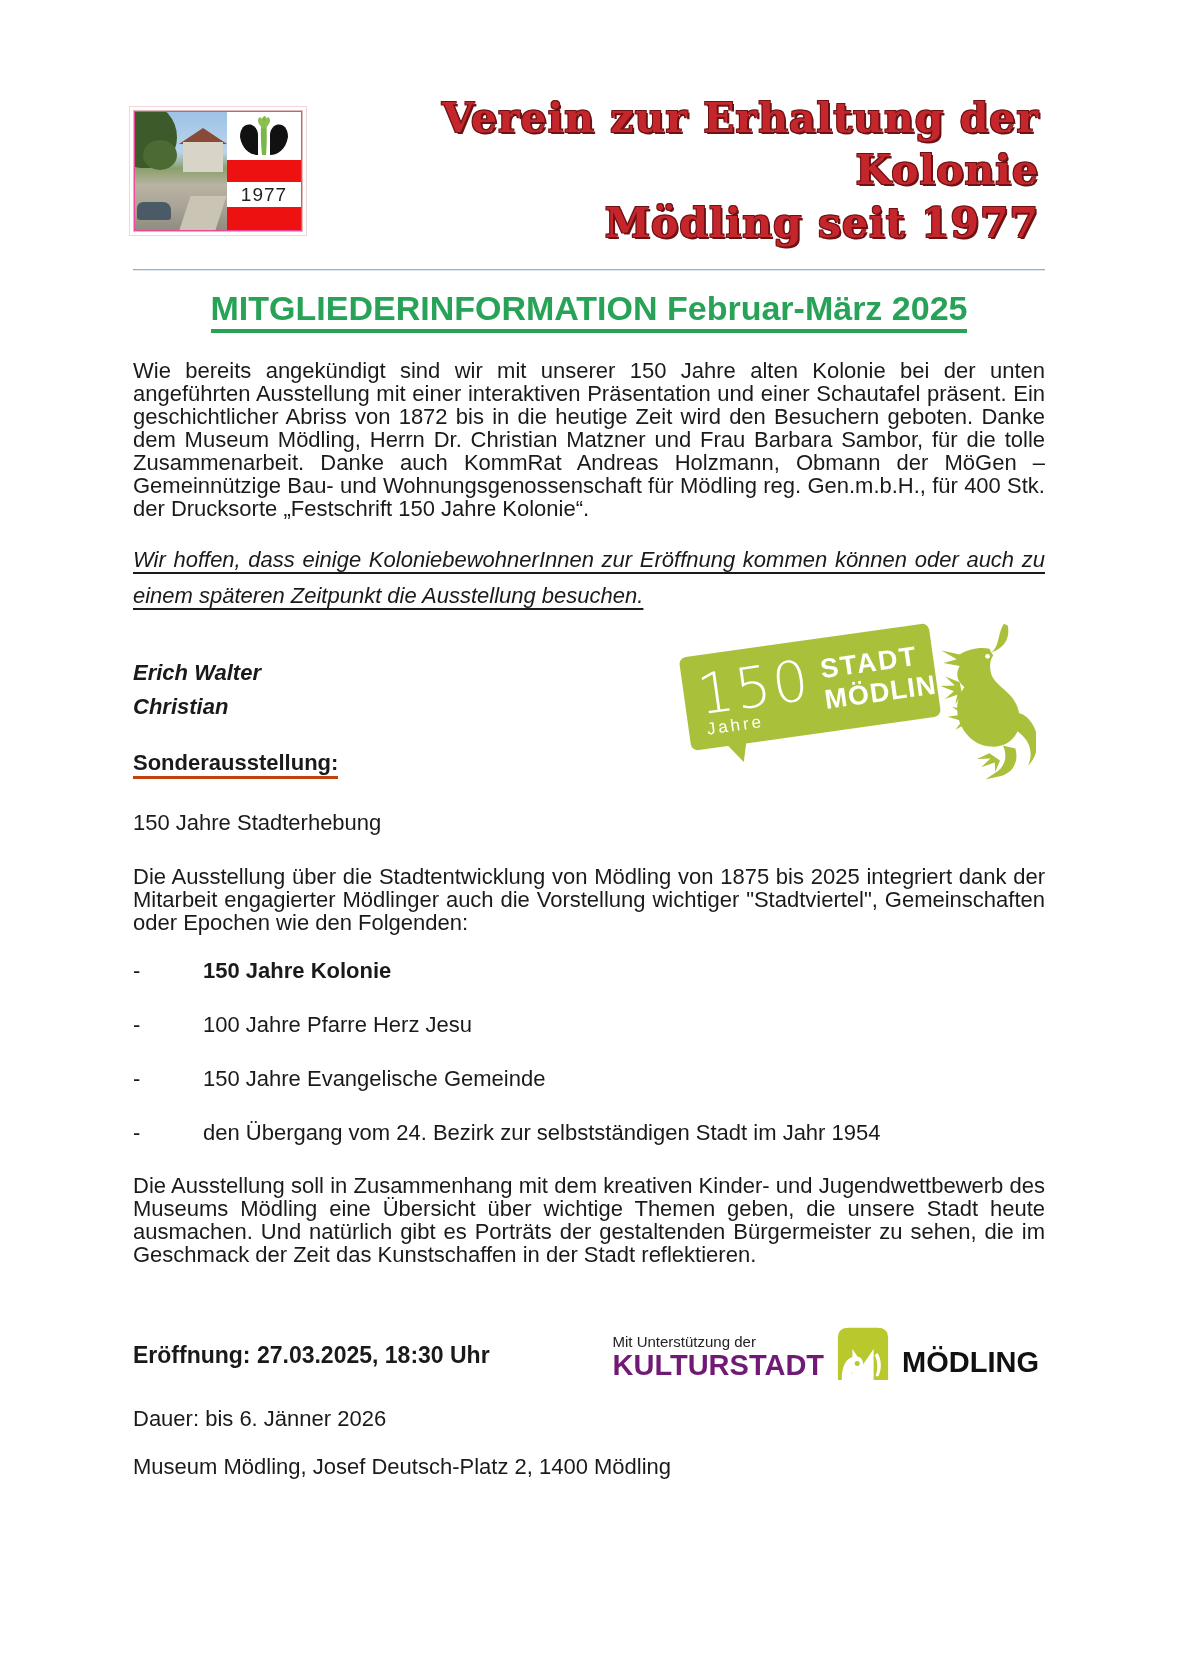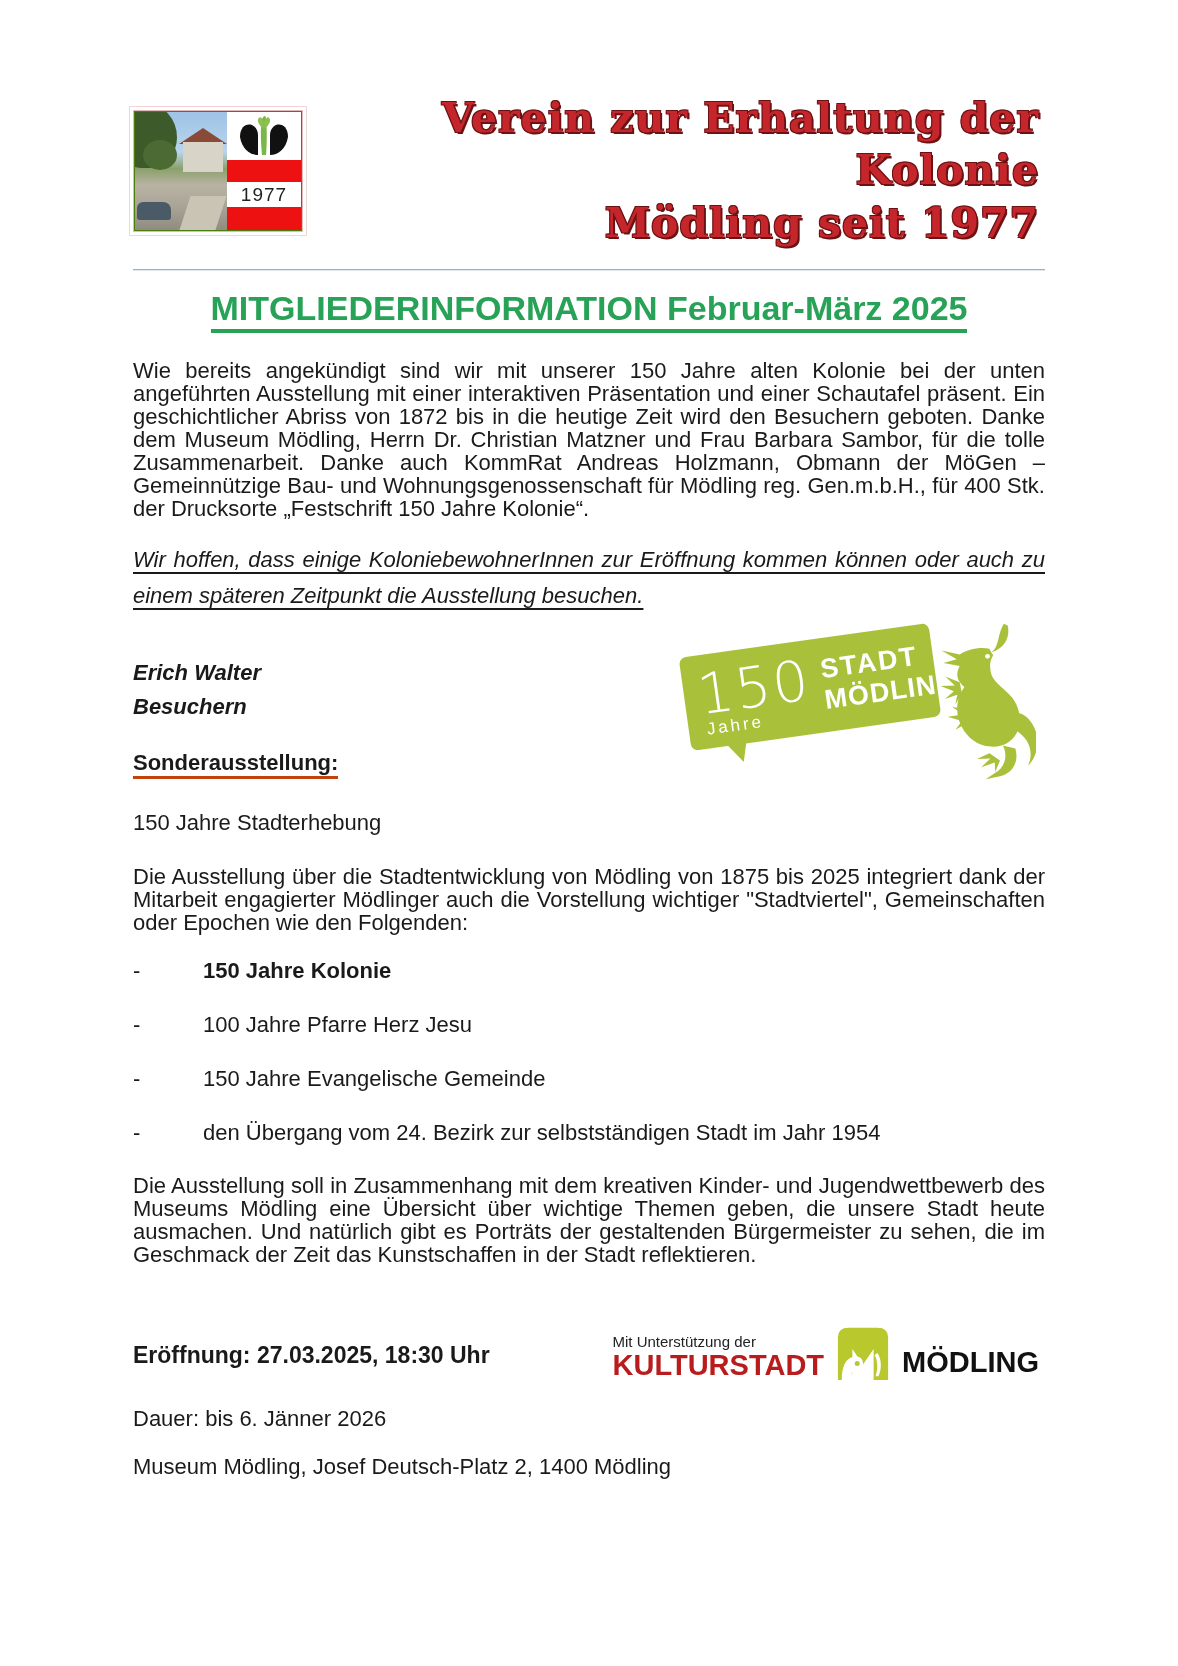--- a/index.html
+++ b/index.html
@@ -7,21 +7,21 @@
   .page {
     position:relative; width:1178px; height:1666px; margin:0 auto;
     background:#ffffff; overflow:hidden;
     font-family:"Liberation Sans", sans-serif; font-size:22px; color:#1a1a1a;
   }
   .content { padding:0 133px; }
 
   
   .header { display:flex; align-items:center; gap:26px; padding-top:92px; }
   .logo-box {
-    flex:0 0 auto; width:170px; height:122px; background:#4d7c0f;
+    flex:0 0 auto; width:170px; height:122px; background:#ec4899;
     border:1px solid #e3b8b8; box-shadow:0 0 0 3px #fff, 0 0 0 4px #f0d6d6;
     display:flex; padding:1px; gap:0;
   }
   .logo-photo {
     width:92px; height:100%; position:relative; overflow:hidden;
     background:linear-gradient(180deg,#9ec3e6 0%, #b9d4ec 34%, #8aa06a 48%, #b9b3a4 62%, #a9a496 80%, #8f8c80 100%);
   }
   .logo-photo .tree { position:absolute; left:-16px; top:-8px; width:58px; height:64px; background:#3c5a2a; border-radius:50% 60% 55% 45%; }
   .logo-photo .tree2 { position:absolute; left:8px; top:28px; width:34px; height:30px; background:#4b6b33; border-radius:50%; }
   .logo-photo .house { position:absolute; right:4px; top:30px; width:40px; height:30px; background:#d8d4c8; }
@@ -82,21 +82,21 @@
   .stadt-words .s1 { font-size:27px; letter-spacing:2px; }
   .stadt-words .s2 { font-size:27px; letter-spacing:1px; }
   .dragon { position:absolute; left:250px; top:6px; }
 
   
   .event-row { margin-top:58px; display:flex; justify-content:space-between; align-items:flex-start; }
   .event-opening { font-weight:bold; font-size:23px; padding-top:18px; }
   .kultur-logo { display:flex; align-items:flex-end; gap:10px; padding-right:6px; }
   .kultur-left { text-align:left; }
   .kultur-support { font-size:15px; color:#222; margin-bottom:1px; font-weight:500; }
-  .kultur-word { font-size:29px; font-weight:bold; color:#b91c1c; letter-spacing:0px; line-height:1; }
+  .kultur-word { font-size:29px; font-weight:bold; color:#701a75; letter-spacing:0px; line-height:1; }
   .kultur-m { margin-bottom:-6px; }
   .kultur-moedling { font-size:29px; font-weight:bold; color:#111; line-height:1; margin-bottom:3px; }
   .event-line { margin-top:15px; line-height:33px; }
 </style>
 </head>
 <body>
 
 <div class="page">
   <div class="content">
 
@@ -135,21 +135,21 @@
     <div class="main-heading">
       <span>MITGLIEDERINFORMATION Februar-März 2025</span>
     </div>
 
     <p class="body">Wie bereits angekündigt sind wir mit unserer 150 Jahre alten Kolonie bei der unten angeführten Ausstellung mit einer interaktiven Präsentation und einer Schautafel präsent. Ein geschichtlicher Abriss von 1872 bis in die heutige Zeit wird den Besuchern geboten. Danke dem Museum Mödling, Herrn Dr. Christian Matzner und Frau Barbara Sambor, für die tolle Zusammenarbeit. Danke auch KommRat Andreas Holzmann, Obmann der MöGen – Gemeinnützige Bau- und Wohnungsgenossenschaft für Mödling reg. Gen.m.b.H., für 400 Stk. der Drucksorte „Festschrift 150 Jahre Kolonie“.</p>
 
     <p class="hope">Wir hoffen, dass einige KoloniebewohnerInnen zur Eröffnung kommen können oder auch zu einem späteren Zeitpunkt die Ausstellung besuchen.</p>
 
     <div class="signature">
       <div>Erich Walter</div>
-      <div>Besuchern</div>
+      <div>Christian</div>
     </div>
 
     <div class="section-heading">
       <span>Sonderausstellung:</span>
     </div>
 
     <div class="exhib-title">
       <div>150 Jahre Stadterhebung</div>
     </div>
 

